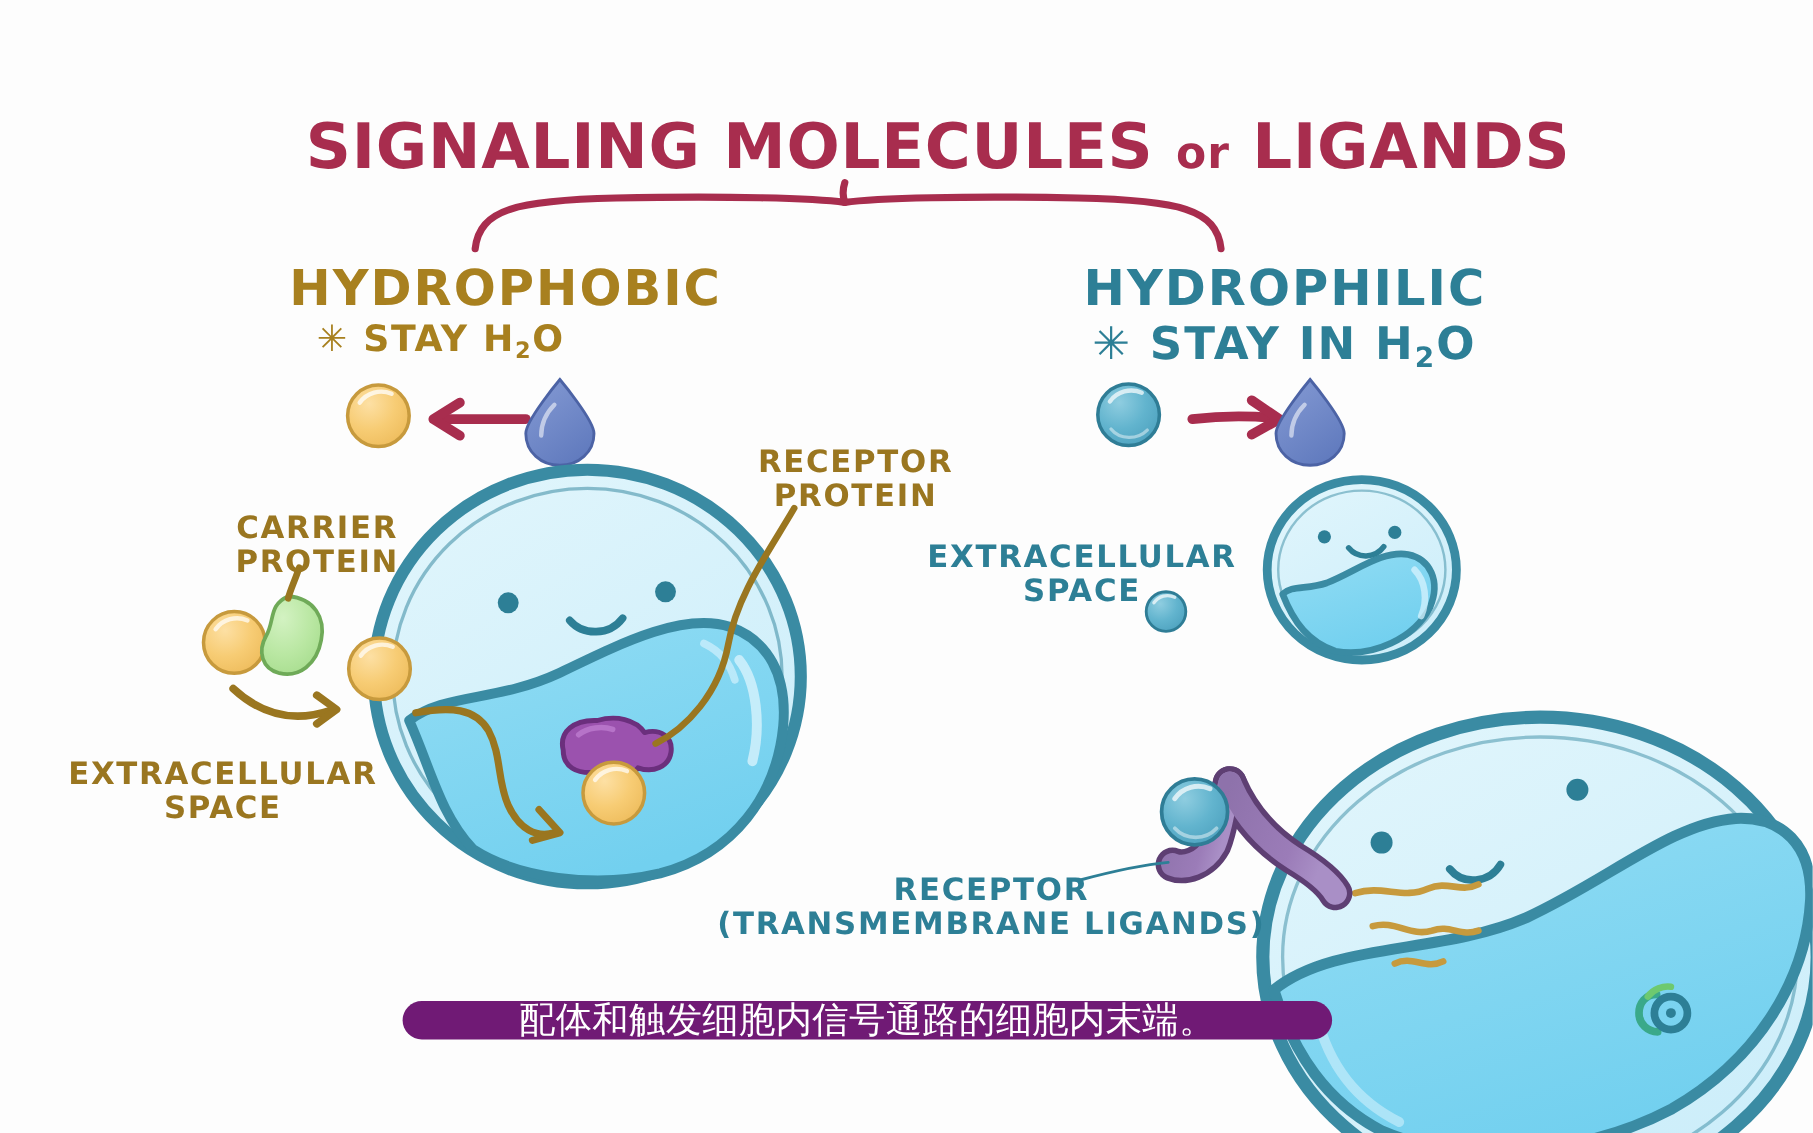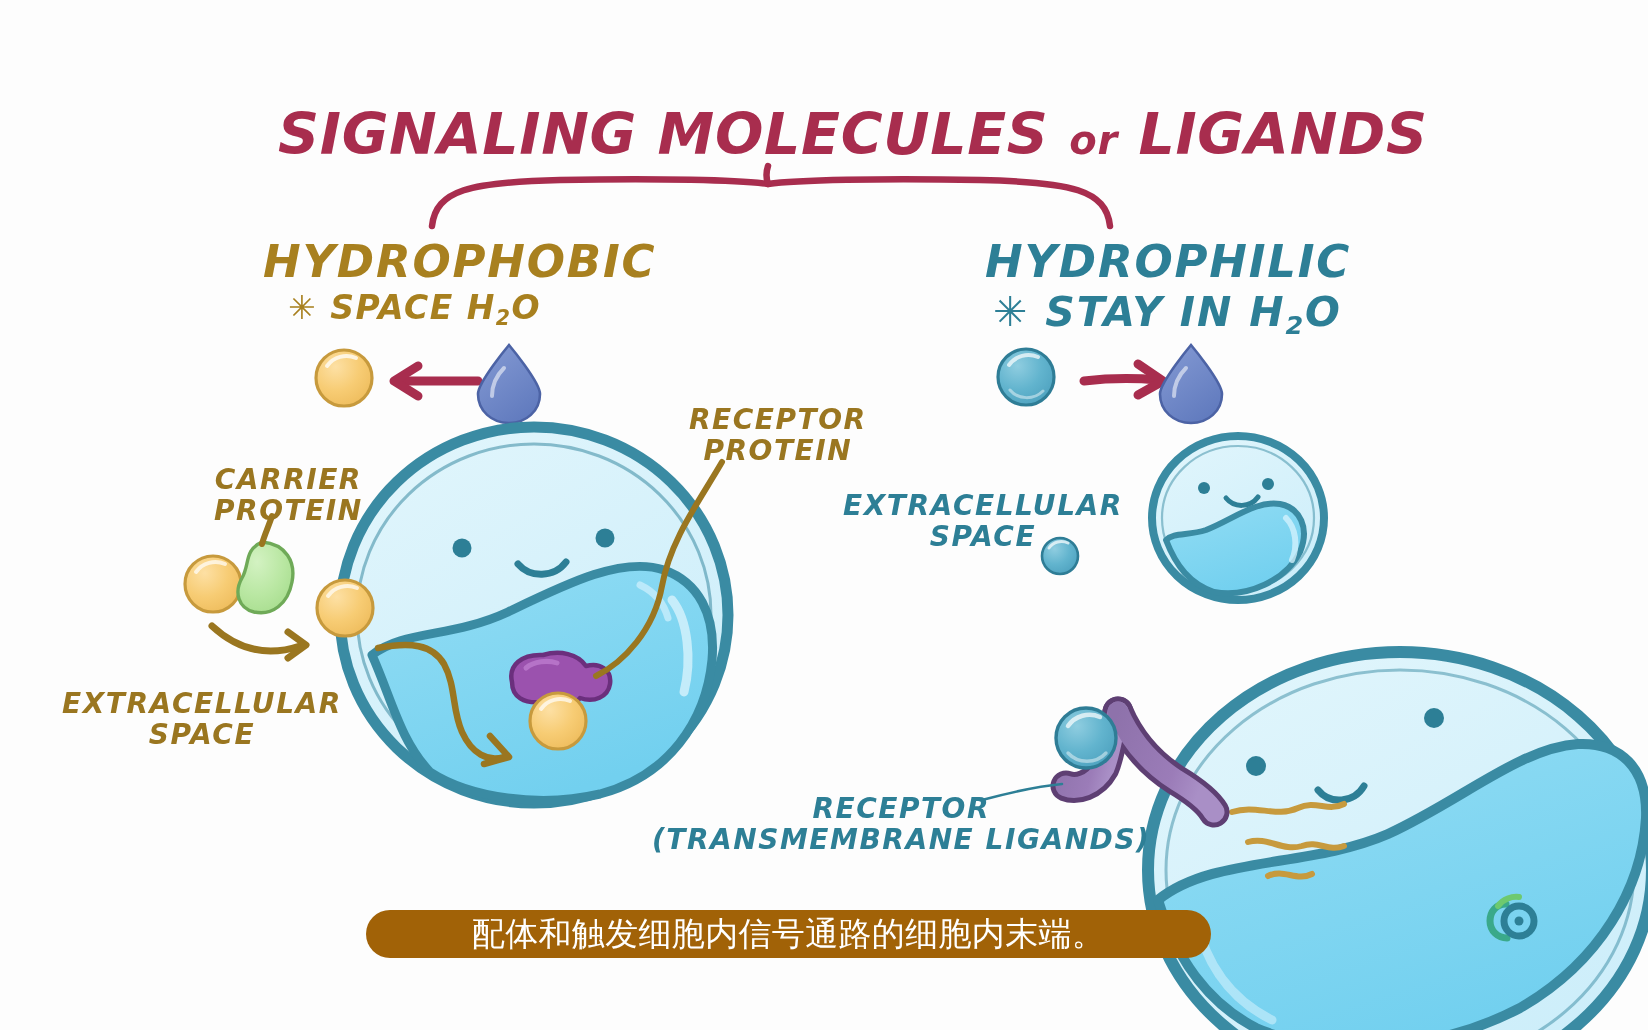--- a/index.html
+++ b/index.html
@@ -17,21 +17,20 @@
   }
   .abs { position: absolute; }
 
   
   .hand {
     font-family: "DejaVu Sans", sans-serif;
     font-weight: bold;
     letter-spacing: 0.035em;
     white-space: nowrap;
     line-height: 1.12;
-    font-style: italic;
   }
   .title {
     font-size: 57px;
     color: #a82d4e;
     letter-spacing: 0.012em;
   }
   .title .smallword {
     font-size: 40px;
     font-weight: bold;
     letter-spacing: 0.02em;
@@ -76,22 +75,22 @@
     color: #2d7f96;
     letter-spacing: 0.055em;
     text-align: center;
   }
 
   
   #caption-bar {
     left: 366px;
     top: 910px;
     width: 845px;
-    height: 48px;
-    background: #a16207;
+    height: 35px;
+    background: #701a75;
     display: flex;
     align-items: center;
     justify-content: center;
     border-radius: 24px;
   }
   #caption-text {
     color: #ffffff;
     font-family: "DejaVu Sans", sans-serif;
     font-size: 33px;
     letter-spacing: 0.01em;
@@ -338,21 +337,21 @@
 
   <div class="abs hand title" style="left:278px; top:103px;">
     <span>SIGNALING MOLECULES</span>
     <span class="smallword">or</span>
     <span>LIGANDS</span>
   </div>
 
   <div class="abs hand heading-phobic" style="left:263px; top:237px;">HYDROPHOBIC</div>
   <div class="abs hand sub-phobic" style="left:288px; top:290px;">
     <span>✳</span>
-    <span>SPACE H</span><sub>2</sub><span>O</span>
+    <span>STAY H</span><sub>2</sub><span>O</span>
   </div>
 
   <div class="abs hand heading-philic" style="left:945px; top:237px;">HYDROPHILIC</div>
   <div class="abs hand sub-philic" style="left:993px; top:290px;">
     <span>✳</span>
     <span>STAY IN H</span><sub>2</sub><span>O</span>
   </div>
 
   <div class="abs hand lbl-gold" style="left:214px; top:464px;">
     <div>CARRIER</div>

